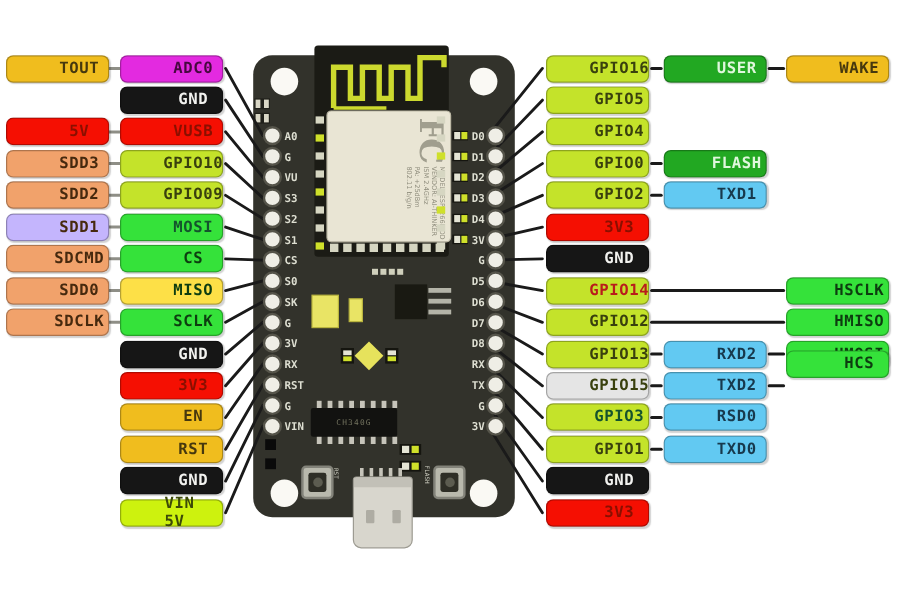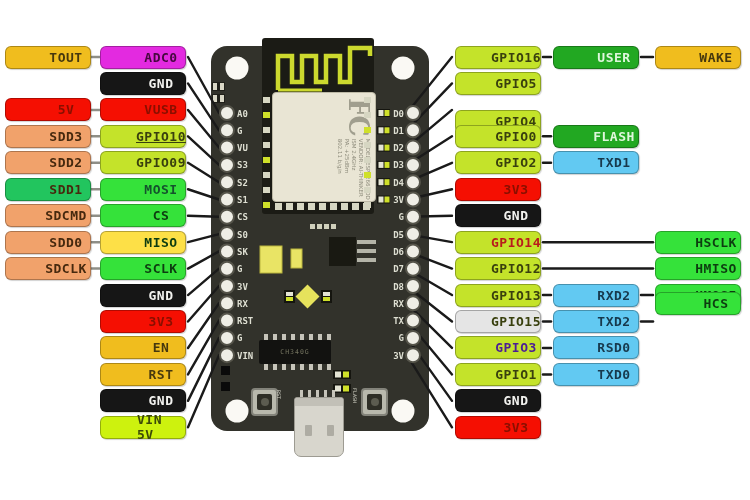--- a/index.html
+++ b/index.html
@@ -292,51 +292,51 @@
       <circle cx="413" cy="355.20000000000005" r="7" fill="#efeee6" stroke="#55544a" stroke-width="2"></circle>
       <text x="237" y="358.70000000000005" fill="#dedfd2" font-family="DejaVu Sans Mono, monospace" font-size="9" font-weight="bold">VIN</text>
       <text x="404" y="358.70000000000005" fill="#dedfd2" text-anchor="end" font-family="DejaVu Sans Mono, monospace" font-size="9" font-weight="bold">3V</text>
     </svg>
 
   <div id="boxes">
       <div class="pinbox" style="left: 5px; top: 45.5px; background: rgb(240, 189, 30); color: rgb(70, 56, 14);">TOUT</div>
       <div class="pinbox" style="left: 5px; top: 98.4px; background: rgb(245, 15, 2); color: rgb(138, 15, 0);">5V</div>
       <div class="pinbox" style="left: 5px; top: 124.85px; background: rgb(241, 162, 107); color: rgb(70, 41, 14);">SDD3</div>
       <div class="pinbox" style="left: 5px; top: 151.3px; background: rgb(241, 162, 107); color: rgb(70, 41, 14);">SDD2</div>
-      <div class="pinbox" style="left: 5px; top: 177.75px; background: #22c55e; color: rgb(70, 41, 14);">SDD1</div>
+      <div class="pinbox" style="left: 5px; top: 177.75px; background: #c4b5fd; color: rgb(70, 41, 14);">SDD1</div>
       <div class="pinbox" style="left: 5px; top: 204.2px; background: rgb(241, 162, 107); color: rgb(70, 41, 14);">SDCMD</div>
       <div class="pinbox" style="left: 5px; top: 230.65px; background: rgb(241, 162, 107); color: rgb(70, 41, 14);">SDD0</div>
       <div class="pinbox" style="left: 5px; top: 257.1px; background: rgb(241, 162, 107); color: rgb(70, 41, 14);">SDCLK</div>
       <div class="pinbox" style="left: 100px; top: 45.5px; background: rgb(227, 42, 224); color: rgb(70, 8, 63);">ADC0</div>
       <div class="pinbox" style="left: 100px; top: 71.95px; background: rgb(22, 22, 22); color: rgb(242, 242, 239);">GND</div>
       <div class="pinbox" style="left: 100px; top: 98.4px; background: rgb(245, 15, 2); color: rgb(138, 15, 0);">VUSB</div>
-      <div class="pinbox" style="left: 100px; top: 124.85px; background: rgb(196, 227, 42); color: rgb(57, 64, 14); text-decoration: underline;">GPIO10</div>
+      <div class="pinbox" style="left: 100px; top: 124.85px; background: rgb(196, 227, 42); color: rgb(57, 64, 14);">GPIO10</div>
       <div class="pinbox" style="left: 100px; top: 151.3px; background: rgb(196, 227, 42); color: rgb(57, 64, 14);">GPIO09</div>
       <div class="pinbox" style="left: 100px; top: 177.75px; background: rgb(53, 226, 58); color: #14532d;">MOSI</div>
       <div class="pinbox" style="left: 100px; top: 204.2px; background: rgb(53, 226, 58); color: rgb(13, 61, 16);">CS</div>
       <div class="pinbox" style="left: 100px; top: 230.65px; background: #fde047; color: rgb(13, 61, 16);">MISO</div>
       <div class="pinbox" style="left: 100px; top: 257.1px; background: rgb(53, 226, 58); color: rgb(13, 61, 16);">SCLK</div>
       <div class="pinbox" style="left: 100px; top: 283.55px; background: rgb(22, 22, 22); color: rgb(242, 242, 239);">GND</div>
       <div class="pinbox" style="left: 100px; top: 310px; background: rgb(245, 15, 2); color: rgb(138, 15, 0);">3V3</div>
       <div class="pinbox" style="left: 100px; top: 336.45px; background: rgb(240, 189, 30); color: rgb(70, 56, 14);">EN</div>
       <div class="pinbox" style="left: 100px; top: 362.9px; background: rgb(240, 189, 30); color: rgb(70, 56, 14);">RST</div>
       <div class="pinbox" style="left: 100px; top: 389.35px; background: rgb(22, 22, 22); color: rgb(242, 242, 239);">GND</div>
       <div class="pinbox" style="left: 100px; top: 415.8px; background: rgb(205, 242, 14); color: rgb(60, 74, 8);">VIN 5V</div>
       <div class="pinbox" style="left: 455px; top: 45.5px; background: rgb(196, 227, 42); color: rgb(57, 64, 14);">GPIO16</div>
       <div class="pinbox" style="left: 455px; top: 71.95px; background: rgb(196, 227, 42); color: rgb(57, 64, 14);">GPIO5</div>
-      <div class="pinbox" style="left: 455px; top: 98.4px; background: rgb(196, 227, 42); color: rgb(57, 64, 14); margin-top: 12px;">GPIO4</div>
+      <div class="pinbox" style="left: 455px; top: 98.4px; background: rgb(196, 227, 42); color: rgb(57, 64, 14);">GPIO4</div>
       <div class="pinbox" style="left: 455px; top: 124.85px; background: rgb(196, 227, 42); color: rgb(57, 64, 14);">GPIO0</div>
       <div class="pinbox" style="left: 455px; top: 151.3px; background: rgb(196, 227, 42); color: rgb(57, 64, 14);">GPIO2</div>
       <div class="pinbox" style="left: 455px; top: 177.75px; background: rgb(245, 15, 2); color: rgb(138, 15, 0);">3V3</div>
       <div class="pinbox" style="left: 455px; top: 204.2px; background: rgb(22, 22, 22); color: rgb(242, 242, 239);">GND</div>
       <div class="pinbox" style="left: 455px; top: 230.65px; background: rgb(196, 227, 42); color: #b91c1c;">GPIO14</div>
       <div class="pinbox" style="left: 455px; top: 257.1px; background: rgb(196, 227, 42); color: rgb(57, 64, 14);">GPIO12</div>
       <div class="pinbox" style="left: 455px; top: 283.55px; background: rgb(196, 227, 42); color: rgb(57, 64, 14);">GPIO13</div>
       <div class="pinbox" style="left: 455px; top: 310px; background: #e5e5e5; color: rgb(57, 64, 14);">GPIO15</div>
-      <div class="pinbox" style="left: 455px; top: 336.45px; background: rgb(196, 227, 42); color: #4c1d95;">GPIO3</div>
+      <div class="pinbox" style="left: 455px; top: 336.45px; background: rgb(196, 227, 42); color: #14532d;">GPIO3</div>
       <div class="pinbox" style="left: 455px; top: 362.9px; background: rgb(196, 227, 42); color: rgb(57, 64, 14);">GPIO1</div>
       <div class="pinbox" style="left: 455px; top: 389.35px; background: rgb(22, 22, 22); color: rgb(242, 242, 239);">GND</div>
       <div class="pinbox" style="left: 455px; top: 415.8px; background: rgb(245, 15, 2); color: rgb(138, 15, 0);">3V3</div>
       <div class="pinbox" style="left: 553px; top: 45.5px; background: rgb(34, 168, 34); color: rgb(223, 247, 220);">USER</div>
       <div class="pinbox" style="left: 553px; top: 124.85px; background: rgb(34, 168, 34); color: rgb(223, 247, 220);">FLASH</div>
       <div class="pinbox" style="left: 553px; top: 151.3px; background: rgb(98, 201, 242); color: rgb(23, 57, 77);">TXD1</div>
       <div class="pinbox" style="left: 553px; top: 283.55px; background: rgb(98, 201, 242); color: rgb(23, 57, 77);">RXD2</div>
       <div class="pinbox" style="left: 553px; top: 310px; background: rgb(98, 201, 242); color: rgb(23, 57, 77);">TXD2</div>
       <div class="pinbox" style="left: 553px; top: 336.45px; background: rgb(98, 201, 242); color: rgb(23, 57, 77);">RSD0</div>
       <div class="pinbox" style="left: 553px; top: 362.9px; background: rgb(98, 201, 242); color: rgb(23, 57, 77);">TXD0</div>

